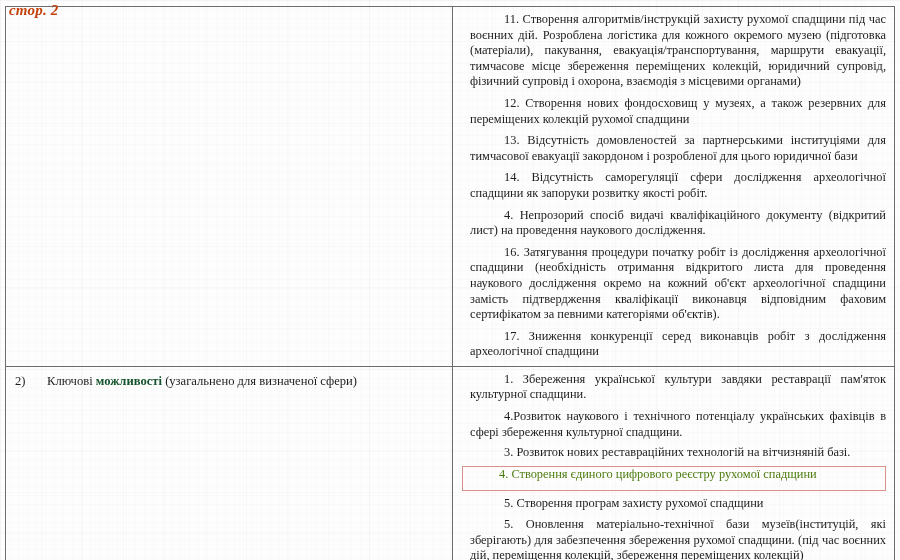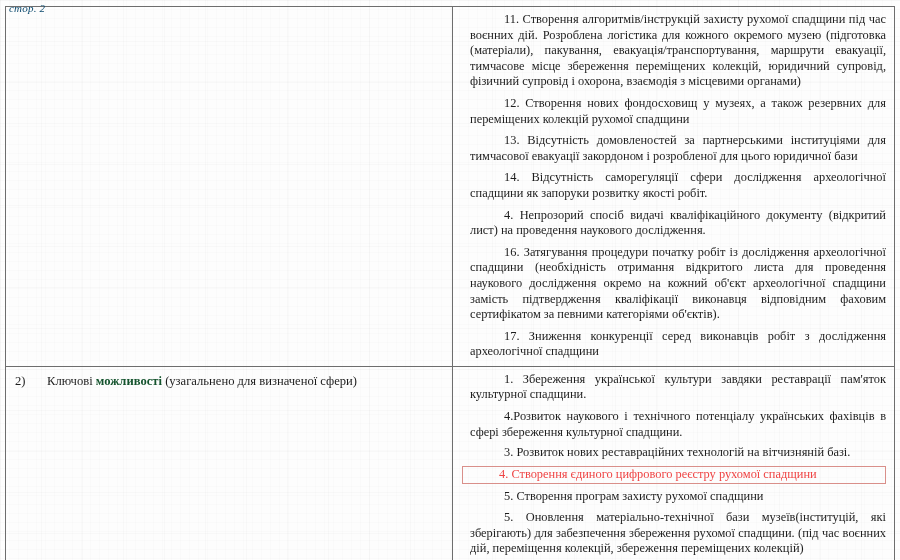--- a/index.html
+++ b/index.html
@@ -36,23 +36,23 @@
     z-index: 1;
   }
 
   
   .page-marker {
     position: absolute;
     left: 9px;
     top: 2px;
     font-family: "Liberation Serif", "DejaVu Serif", serif;
     font-style: italic;
-    font-weight: 400;
-    font-size: 11px;
-    color: #0c4a6e;
+    font-weight: 700;
+    font-size: 15px;
+    color: #c2410c;
     letter-spacing: 0.2px;
     z-index: 4;
     white-space: nowrap;
   }
 
   
   .doc-table {
     position: absolute;
     left: 5px;
     top: 6px;
@@ -82,24 +82,24 @@
     text-justify: inter-word;
     margin: 0 0 6px 8px;
     text-indent: 34px;
     hyphens: none;
   }
   .para:last-child { margin-bottom: 0; }
   .para.tight { margin-bottom: 5px; }
 
   
   .para.highlight-box {
-    color: #ef4444;
+    color: #4d7c0f;
     border: 1px solid #d98f8a;
     display: block;
-    padding: 0px 2px 1px 2px;
+    padding: 0px 2px 8px 2px;
     margin: 0 0 5px 0;
     text-indent: 34px;
   }
 
   
   .row-label {
     font-size: 12.6px;
     line-height: 16px;
     color: #1d1d1d;
     padding: 6px 7px 6px 9px;

